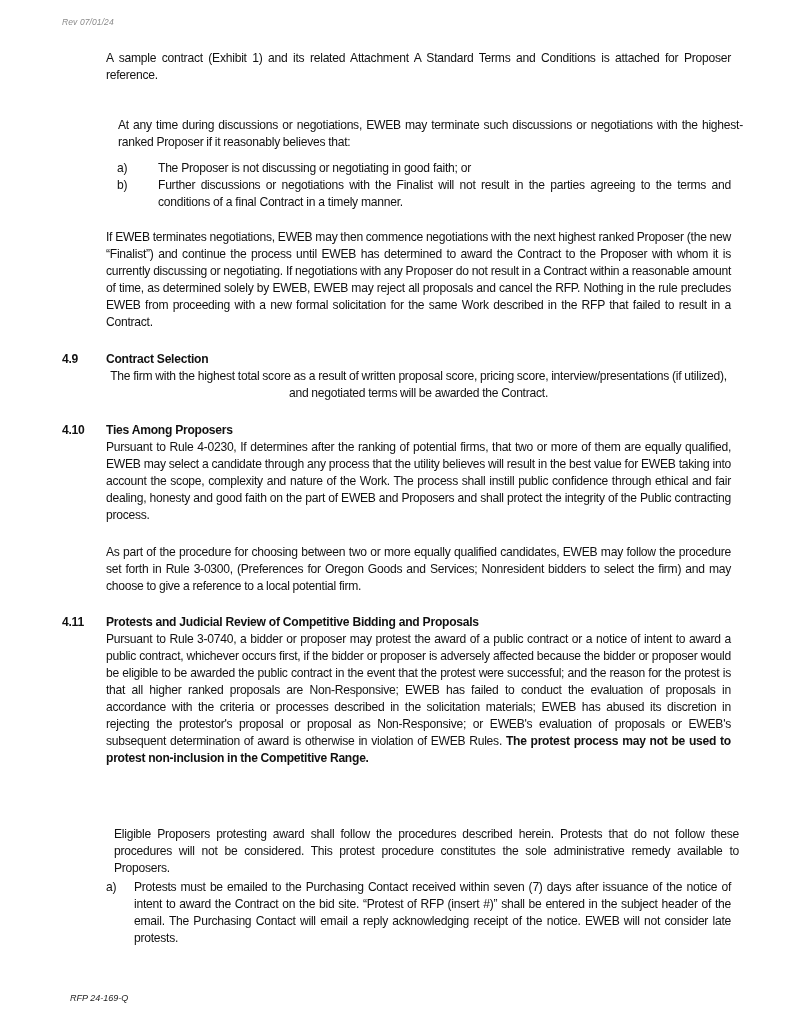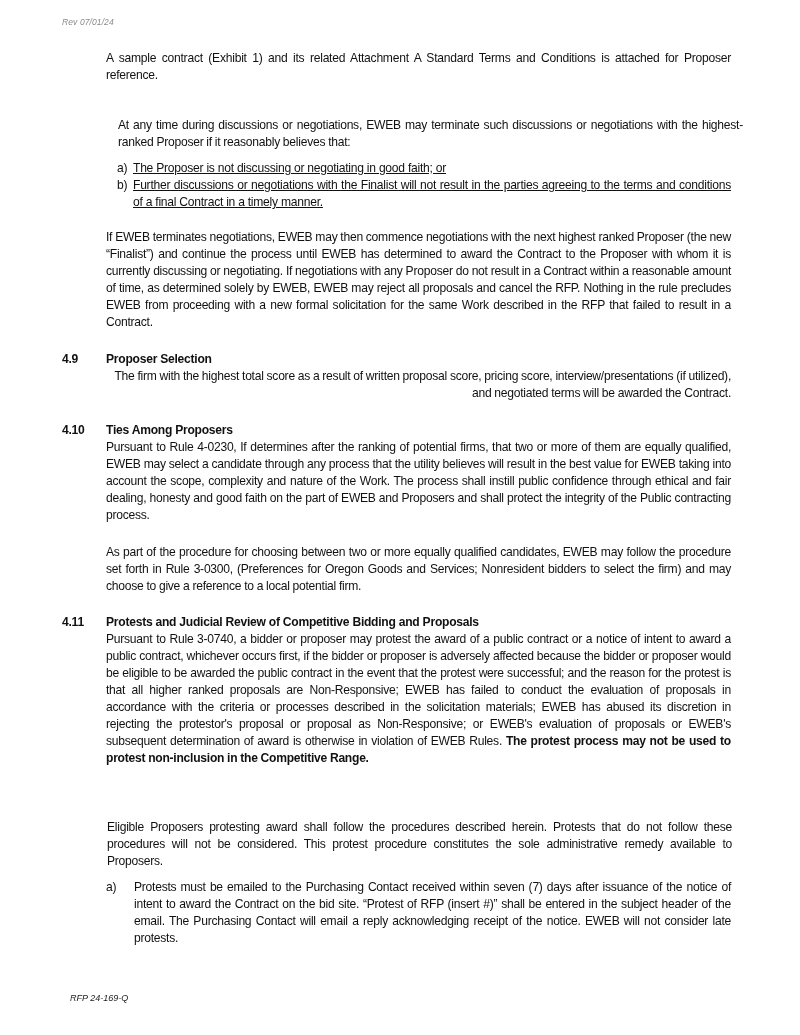--- a/index.html
+++ b/index.html
@@ -4,24 +4,24 @@
 <style>
   html, body { margin: 0; padding: 0; background: #ffffff; }
   body { width: 800px; height: 1035px; position: relative; overflow: hidden;
          font-family: "Liberation Sans", sans-serif; color: #111; }
   .page { position: absolute; left: 0; top: 0; width: 800px; height: 1035px; background:#fff; }
   .hdr { position: absolute; left: 62px; top: 17px; font-size: 8.5px; font-style: italic; color: #8a8a8a; letter-spacing: 0.1px; text-align: right; }
   .ftr { position: absolute; left: 70px; top: 993px; font-size: 9px; font-style: italic; color: #222; }
   .body { position: absolute; left: 0; top: 0; width: 800px; }
   .p { position: absolute; left: 106px; width: 625px; font-size: 12.1px; line-height: 17px;
        text-align: justify; letter-spacing: -0.25px; word-spacing: -0.2px; }
-  .p.left { text-align: right; }
+  .p.left { text-align: center; }
   .li { position: absolute; left: 106px; width: 625px; font-size: 12.1px; line-height: 17px; letter-spacing: -0.25px; }
   .li .mark { position: absolute; left: 11px; top: 0; }
-  .li .txt { display: block; margin-left: 27px; text-align: justify; text-decoration: underline; }
+  .li .txt { display: block; margin-left: 52px; text-align: justify; }
   .li2 { position: absolute; left: 106px; width: 625px; font-size: 12.1px; line-height: 17px; letter-spacing: -0.25px; }
   .li2 .mark { position: absolute; left: 0; top: 0; }
   .li2 .txt { display: block; margin-left: 28px; text-align: justify; }
   .sec { position: absolute; left: 62px; width: 670px; font-size: 12.1px; line-height: 17px; font-weight: bold; letter-spacing: -0.25px; }
   .sec .num { position: absolute; left: 0; top: 0; }
   .sec .ttl { position: absolute; left: 44px; top: 0; white-space: nowrap; }
   b.strong { font-weight: bold; }
 </style>
 </head>
 <body>
@@ -42,38 +42,38 @@
     </div>
     <div class="li" style="top:177px;">
       <span class="mark">b)</span>
       <span class="txt">Further discussions or negotiations with the Finalist will not result in the parties agreeing to the terms and conditions of a final Contract in a timely manner.</span>
     </div>
 
     <p class="p" style="top:229px;margin:0;">If EWEB terminates negotiations, EWEB may then commence negotiations with the next highest ranked Proposer (the new “Finalist”) and continue the process until EWEB has determined to award the Contract to the Proposer with whom it is currently discussing or negotiating. If negotiations with any Proposer do not result in a Contract within a reasonable amount of time, as determined solely by EWEB, EWEB may reject all proposals and cancel the RFP.  Nothing in the rule precludes EWEB from proceeding with a new formal solicitation for the same Work described in the RFP that failed to result in a Contract.</p>
 
     <div class="sec" style="top:351px;">
       <span class="num">4.9</span>
-      <span class="ttl">Proposer Selection</span>
+      <span class="ttl">Contract Selection</span>
     </div>
     <p class="p left" style="top:368px;margin:0;">The firm with the highest total score as a result of written proposal score, pricing score, interview/presentations (if utilized), and negotiated terms will be awarded the Contract.</p>
 
     <div class="sec" style="top:422px;">
       <span class="num">4.10</span>
       <span class="ttl">Ties Among Proposers</span>
     </div>
     <p class="p" style="top:439px;margin:0;">Pursuant to Rule 4-0230, If determines after the ranking of potential firms, that two or more of them are equally qualified, EWEB may select a candidate through any process that the utility believes will result in the best value for EWEB taking into account the scope, complexity and nature of the Work.  The process shall instill public confidence through ethical and fair dealing, honesty and good faith on the part of EWEB and Proposers and shall protect the integrity of the Public contracting process.</p>
     <p class="p" style="top:544px;margin:0;">As part of the procedure for choosing between two or more equally qualified candidates, EWEB may follow the procedure set forth in Rule 3-0300, (Preferences for Oregon Goods and Services; Nonresident bidders to select the firm) and may choose to give a reference to a local potential firm.</p>
 
     <div class="sec" style="top:614px;">
       <span class="num">4.11</span>
       <span class="ttl">Protests and Judicial Review of Competitive Bidding and Proposals</span>
     </div>
     <p class="p" style="top:631px;margin:0;"><span>Pursuant to Rule 3-0740, a bidder or proposer may protest the award of a public contract or a notice of intent to award a public contract, whichever occurs first, if the bidder or proposer is adversely affected because the bidder or proposer would be eligible to be awarded the public contract in the event that the protest were successful; and the reason for the protest is that all higher ranked proposals are Non-Responsive; EWEB has failed to conduct the evaluation of proposals in accordance with the criteria or processes described in the solicitation materials; EWEB has abused its discretion in rejecting the protestor's proposal or proposal as Non-Responsive; or EWEB's evaluation of proposals or EWEB's subsequent determination of award is otherwise in violation of EWEB Rules. </span><b class="strong">The protest process may not be used to protest non-inclusion in the Competitive Range.</b></p>
 
-    <p class="p" style="top:818px;margin:1px;">Eligible Proposers protesting award shall follow the procedures described herein.  Protests that do not follow these procedures will not be considered.  This protest procedure constitutes the sole administrative remedy available to Proposers.</p>
+    <p class="p" style="top:818px;margin:8px;">Eligible Proposers protesting award shall follow the procedures described herein.  Protests that do not follow these procedures will not be considered.  This protest procedure constitutes the sole administrative remedy available to Proposers.</p>
 
     <div class="li2" style="top:879px;">
       <span class="mark">a)</span>
       <span class="txt">Protests must be emailed to the Purchasing Contact received within seven (7) days after issuance of the notice of intent to award the Contract on the bid site.  “Protest of RFP (insert #)” shall be entered in the subject header of the email. The Purchasing Contact will email a reply acknowledging receipt of the notice. EWEB will not consider late protests.</span>
     </div>
 
   </div>
 
   <div class="ftr">RFP 24-169-Q</div>
 </div>

